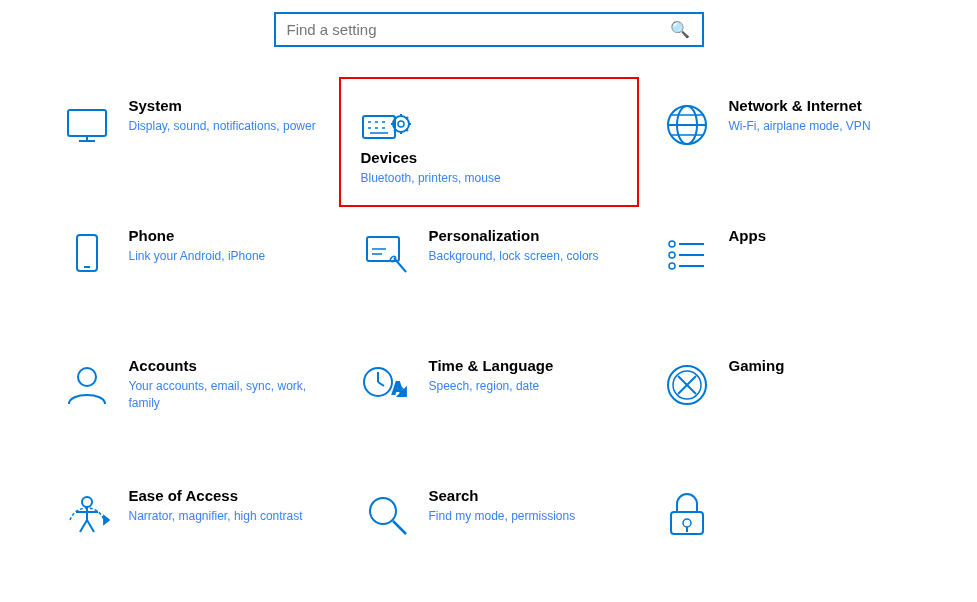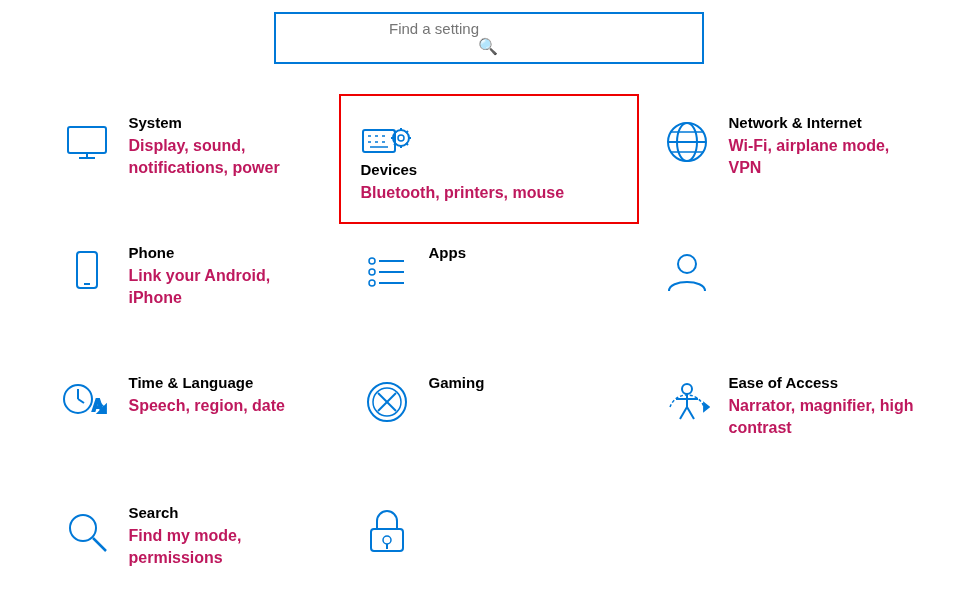--- a/index.html
+++ b/index.html
@@ -20,21 +20,20 @@
       width: 430px;
     }
 
     .search-bar {
       display: flex;
       align-items: center;
       border: 2px solid #0078d7;
       padding: 6px 11px;
       width: 100%;
       background: #fff;
-      flex-direction: column;
     }
 
     .search-input {
       border: none;
       outline: none;
       flex: 1;
       font-size: 15px;
       color: #aaa;
       font-family: 'Segoe UI', Arial, sans-serif;
     }
@@ -85,24 +84,23 @@
     }
 
     .tile-title {
       font-size: 15px;
       font-weight: 600;
       color: #000;
       margin-bottom: 4px;
     }
 
     .tile-desc {
-      font-size: 16px;
-      color: #be185d;
+      font-size: 12px;
+      color: #3b82f6;
       line-height: 1.4;
-      font-weight: bold;
     }
 
     svg {
       fill: none;
       stroke: #0078d7;
       stroke-width: 1.8;
     }
   </style>
 </head>
 <body>
@@ -185,20 +183,39 @@
         <rect x="4" y="2" width="20" height="36" rx="3" stroke="#0078d7" stroke-width="2"></rect>
         <line x1="11" y1="34" x2="17" y2="34" stroke="#0078d7" stroke-width="2"></line>
       </svg>
     </div>
     <div class="tile-text">
       <div class="tile-title">Phone</div>
       <div class="tile-desc">Link your Android, iPhone</div>
     </div>
   </div>
 
+  <div class="tile">
+    <div class="tile-icon">
+      <svg width="46" height="46" viewBox="0 0 46 46">
+
+        <rect x="3" y="5" width="32" height="24" rx="2" stroke="#0078d7" stroke-width="2"></rect>
+
+        <line x1="30" y1="26" x2="42" y2="40" stroke="#0078d7" stroke-width="2"></line>
+
+        <ellipse cx="29" cy="27" rx="3" ry="2" transform="rotate(-45 29 27)" stroke="#0078d7" stroke-width="1.5"></ellipse>
+
+        <line x1="8" y1="17" x2="22" y2="17" stroke="#0078d7" stroke-width="1.5"></line>
+        <line x1="8" y1="22" x2="18" y2="22" stroke="#0078d7" stroke-width="1.5"></line>
+      </svg>
+    </div>
+    <div class="tile-text">
+      <div class="tile-title">Personalization</div>
+      <div class="tile-desc">Background, lock screen, colors</div>
+    </div>
+  </div>
 
   <div class="tile">
     <div class="tile-icon">
       <svg width="46" height="46" viewBox="0 0 46 46">
 
         <circle cx="8" cy="12" r="3" stroke="#0078d7" stroke-width="1.5"></circle>
         <line x1="15" y1="12" x2="40" y2="12" stroke="#0078d7" stroke-width="2"></line>
         <circle cx="8" cy="23" r="3" stroke="#0078d7" stroke-width="1.5"></circle>
         <line x1="15" y1="23" x2="40" y2="23" stroke="#0078d7" stroke-width="2"></line>
         <circle cx="8" cy="34" r="3" stroke="#0078d7" stroke-width="1.5"></circle>
@@ -210,20 +227,24 @@
     </div>
   </div>
 
   <div class="tile">
     <div class="tile-icon">
       <svg width="46" height="46" viewBox="0 0 46 46">
         <circle cx="23" cy="15" r="9" stroke="#0078d7" stroke-width="2"></circle>
         <path d="M5 42 C5 30 41 30 41 42" stroke="#0078d7" stroke-width="2"></path>
       </svg>
     </div>
+    <div class="tile-text">
+      <div class="tile-title">Accounts</div>
+      <div class="tile-desc">Your accounts, email, sync, work, family</div>
+    </div>
   </div>
 
   <div class="tile">
     <div class="tile-icon">
       <svg width="50" height="46" viewBox="0 0 50 46">
 
         <circle cx="16" cy="20" r="14" stroke="#0078d7" stroke-width="2"></circle>
         <line x1="16" y1="10" x2="16" y2="20" stroke="#0078d7" stroke-width="2"></line>
         <line x1="16" y1="20" x2="22" y2="24" stroke="#0078d7" stroke-width="2"></line>
 

